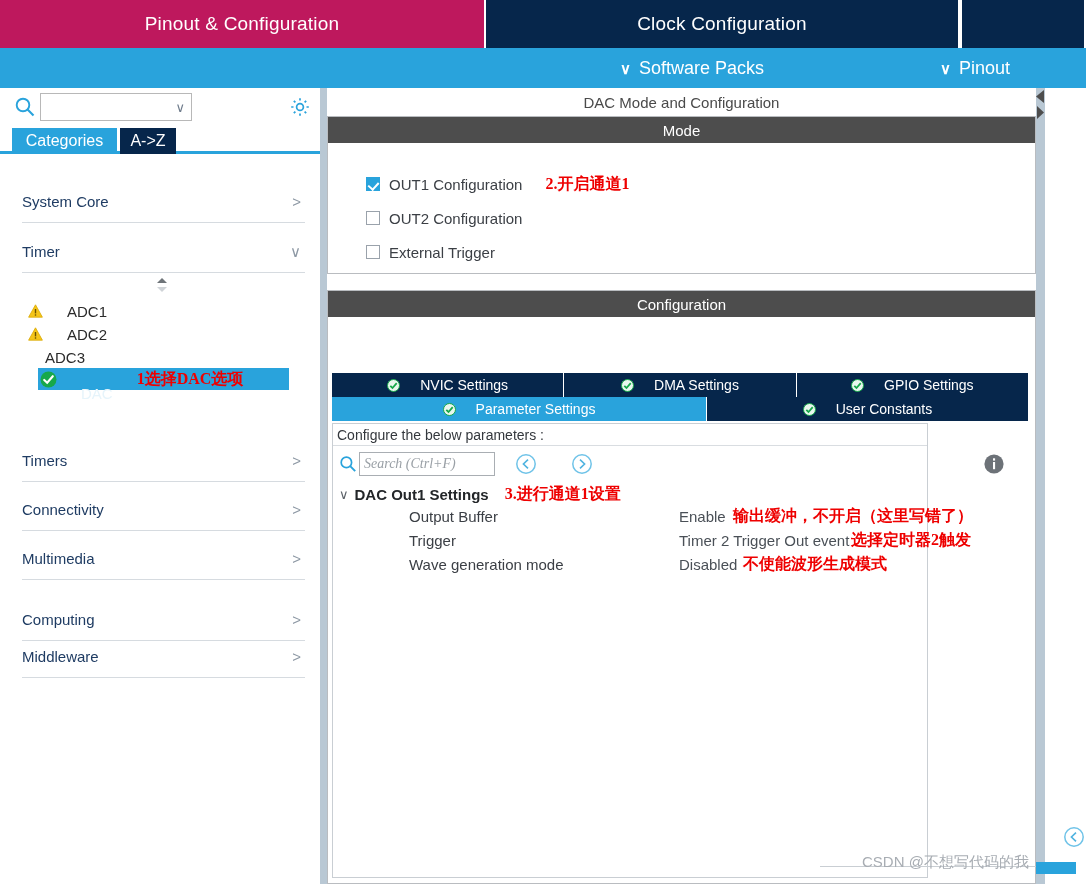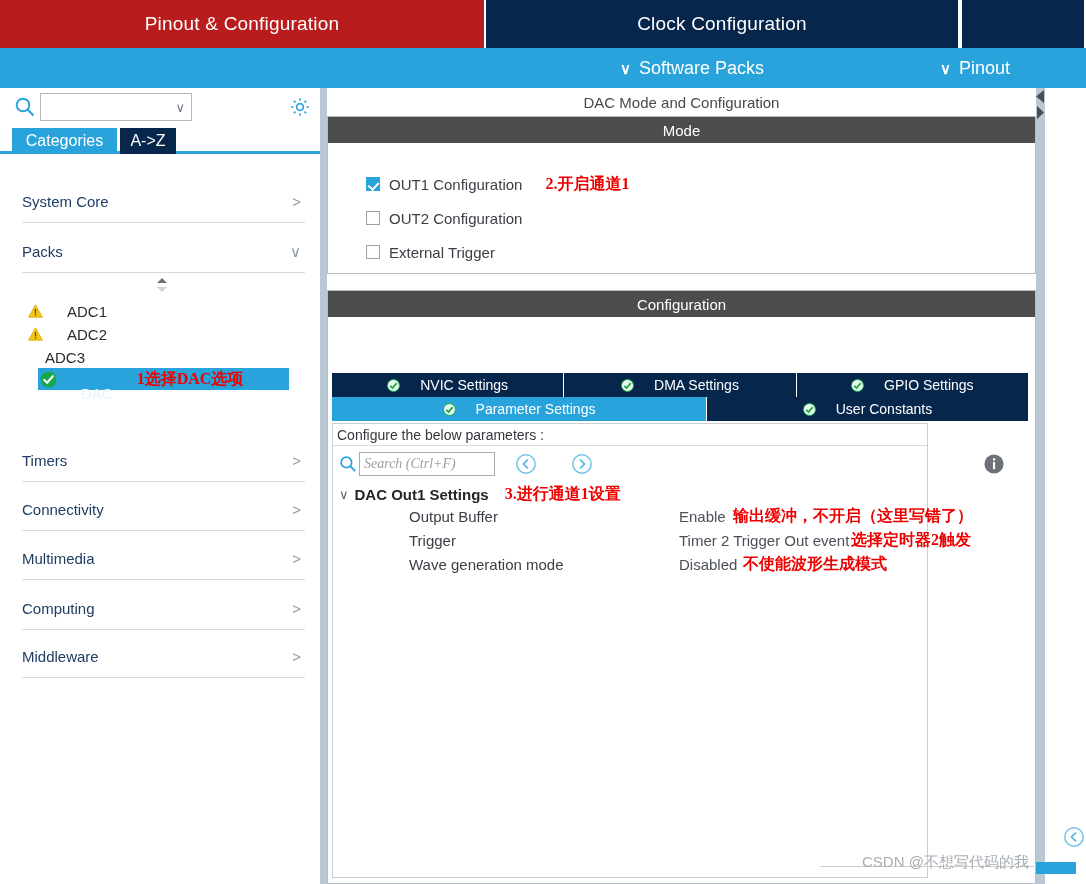--- a/index.html
+++ b/index.html
@@ -15,21 +15,21 @@
   
   .topbar {
     position: absolute; left: 0; top: 0; width: 1086px; height: 48px;
     background: #29a3dc;
   }
   .main-tab {
     position: absolute; top: 0; height: 48px;
     display: flex; align-items: center; justify-content: center;
     color: #ffffff; font-size: 19px; letter-spacing: .2px;
   }
-  .main-tab.active { background: #b91c1c; }
+  .main-tab.active { background: #be185d; }
   .main-tab.inactive { background: #06264b; border-left: 2px solid #ffffff; border-right: 2px solid #ffffff; }
   #tab0 { left: 0; width: 484px; }
   #tab1 { left: 484px; width: 476px; }
   #tab2 { left: 960px; width: 126px; }
 
   
   .subbar {
     position: absolute; left: 0; top: 48px; width: 1086px; height: 40px;
     background: #29a3dc;
   }
@@ -278,21 +278,21 @@
     </div>
 
     <div class="sb-body">
 
       <div class="sb-group" style="top:24px;">
         <span>System Core</span>
         <span class="arrow">&gt;</span>
       </div>
 
       <div class="sb-group" style="top:74px;">
-        <span>Packs</span>
+        <span>Timer</span>
         <span class="arrow">∨</span>
       </div>
 
       <span class="sb-sortmark" style="top:120px;">
         <svg width="14" height="16" viewBox="0 0 14 16">
             <polygon points="7,1 12,6 2,6" fill="#6f7479"></polygon>
             <polygon points="7,15 12,10 2,10" fill="#cfd3d7"></polygon>
           </svg>
       </span>
 
@@ -341,21 +341,21 @@
       <div class="sb-group" style="top:332px;">
         <span>Connectivity</span>
         <span class="arrow">&gt;</span>
       </div>
 
       <div class="sb-group" style="top:381px;">
         <span>Multimedia</span>
         <span class="arrow">&gt;</span>
       </div>
 
-      <div class="sb-group" style="top:431px;">
+      <div class="sb-group" style="top:442px;">
         <span>Computing</span>
         <span class="arrow">&gt;</span>
       </div>
 
       <div class="sb-group" style="top:479px;">
         <span>Middleware</span>
         <span class="arrow">&gt;</span>
       </div>
 
     </div>

